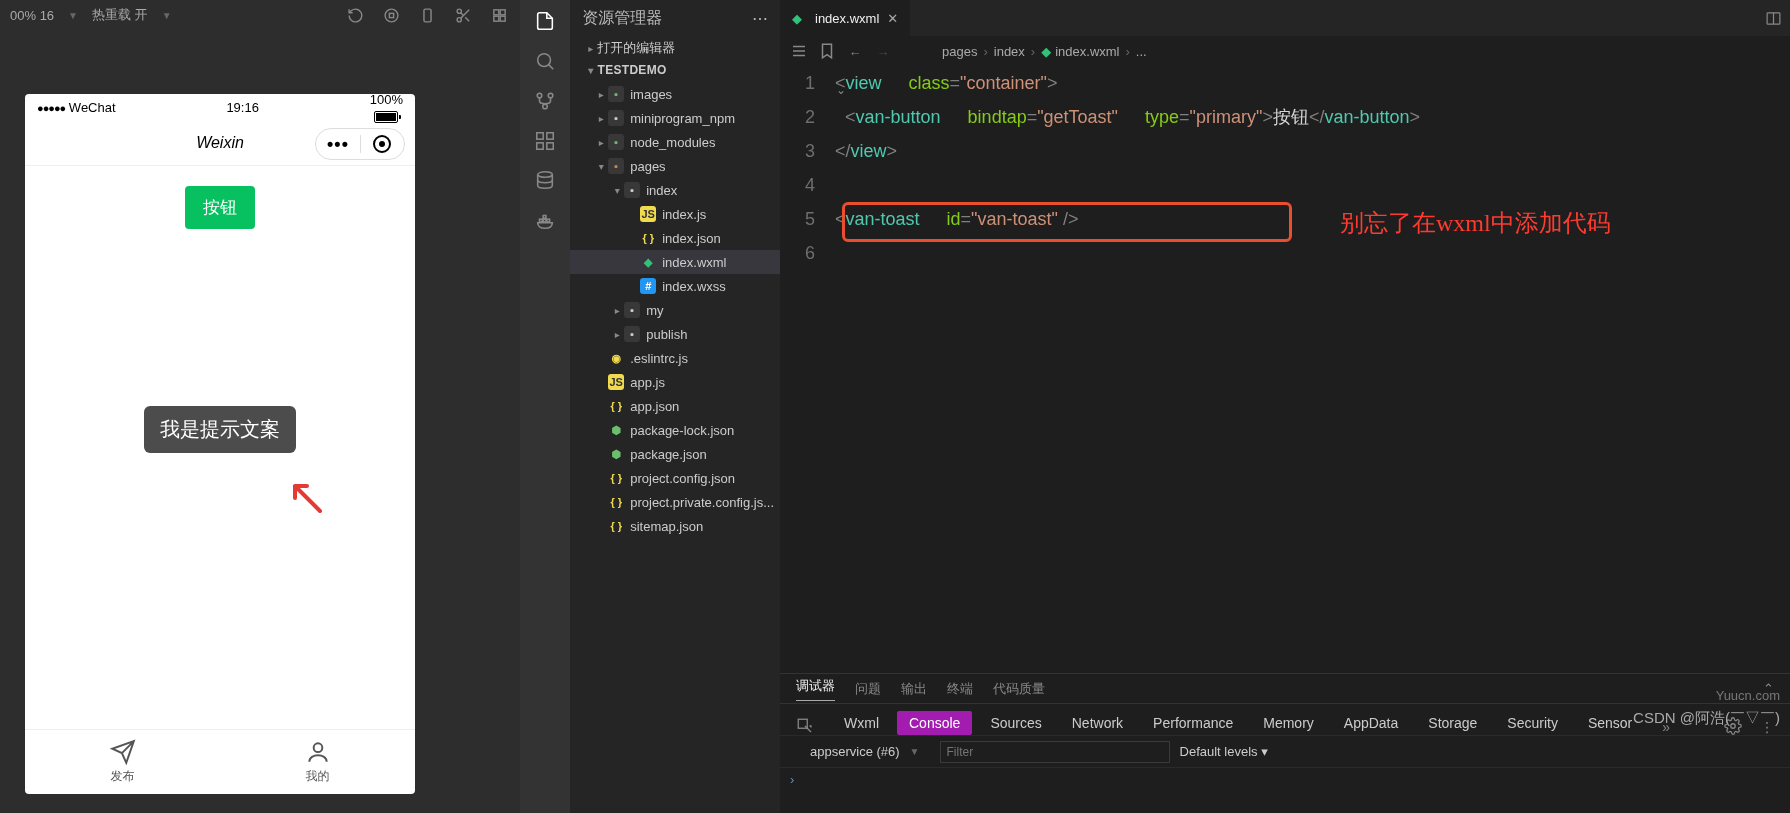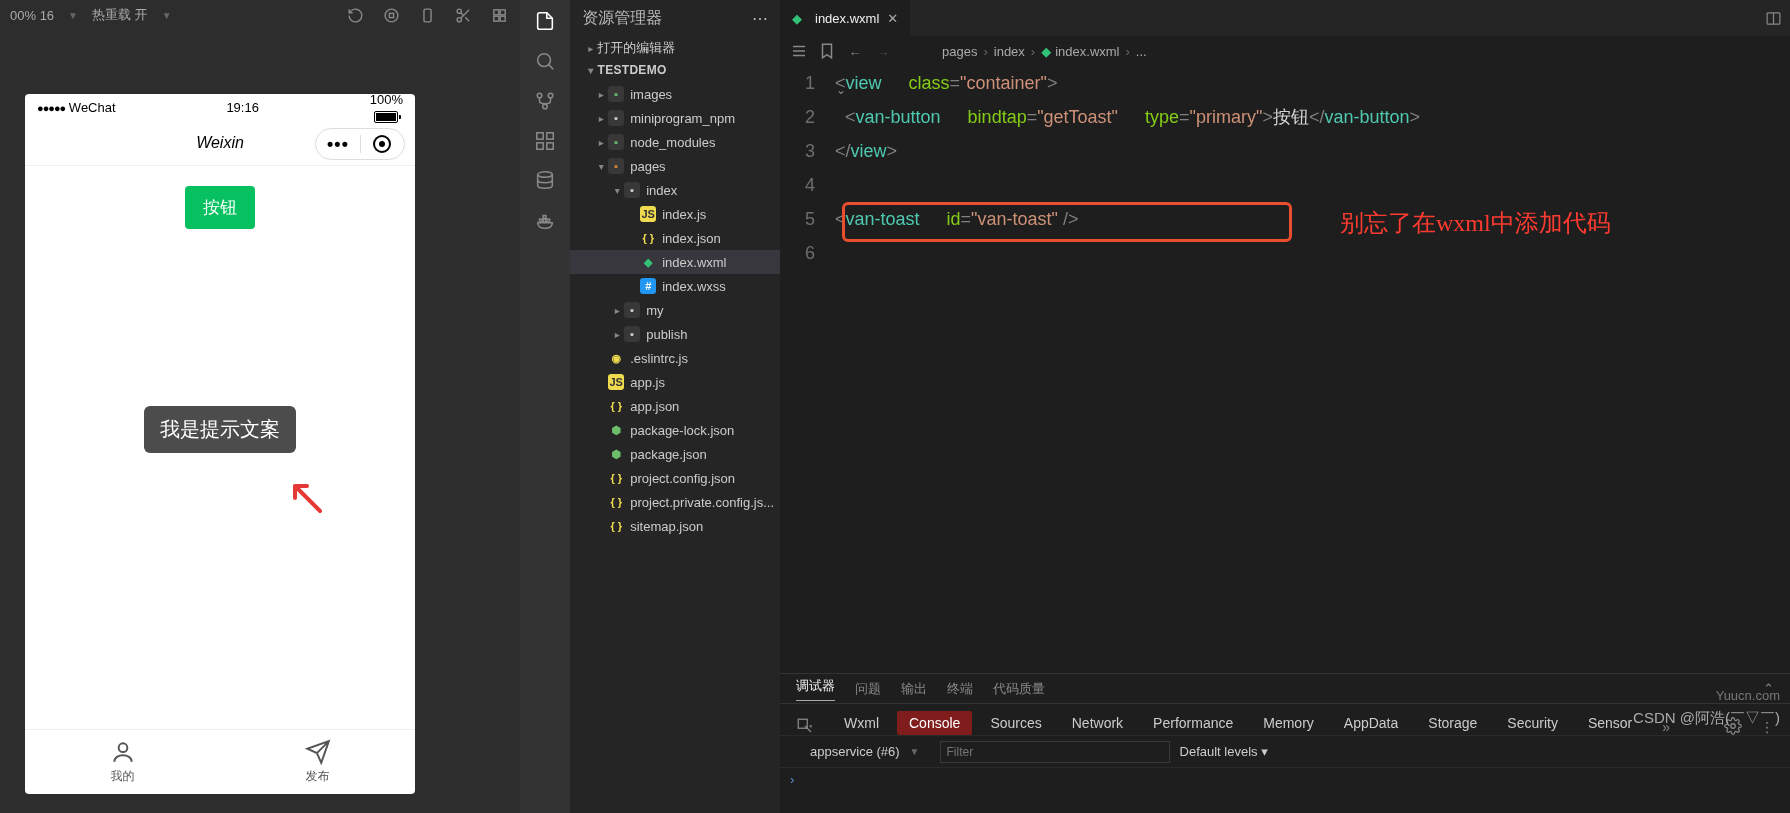--- a/index.html
+++ b/index.html
@@ -98,21 +98,21 @@
   .anno-text { position: absolute; color: #ff3b30; font-size: 24px; font-family: "Microsoft YaHei"; }
 
   
   .devtools { height: 140px; background: #1e1e1e; border-top: 1px solid #333; display:flex; flex-direction:column; }
   .dt-tabs { height: 30px; display: flex; align-items: center; gap: 20px; padding: 0 16px; font-size: 13px; color: #888; border-bottom: 1px solid #333; }
   .dt-tabs .dt-tab { cursor:pointer; }
   .dt-tabs .dt-tab.active { color: #eee; border-bottom:1px solid #aaa; padding-bottom:5px; }
   .dt-tabs .spacer { flex:1; }
   .dt-sub { height: 32px; display: flex; align-items: flex-end; gap: 18px; padding: 0 16px; font-size: 14px; color: #ccc; border-bottom: 1px solid #2a2a2a; }
   .dt-sub .sub-tab { padding: 4px 12px; border-radius:2px; cursor:pointer; }
-  .dt-sub .sub-tab.active { background: #7f1d1d; color: #fff; }
+  .dt-sub .sub-tab.active { background: #a21caf; color: #fff; }
   .dt-sub .sicon { width:18px; height:18px; display:flex; align-items:center; justify-content:center; color:#888; }
   .dt-row3 { height: 32px; display:flex; align-items:center; gap:10px; padding: 0 10px; font-size:13px; color:#ccc; border-bottom:1px solid #2a2a2a; }
   .dt-row3 select, .dt-row3 input { background:#1e1e1e; border:1px solid #3a3a3a; color:#ccc; height:22px; font-size:12px; padding:0 6px; }
   .dt-row3 .filter { width: 230px; }
   .dt-body { flex:1; padding:4px 10px; color:#5a8dd6; font-size:13px; }
 
   .watermark1 { position:absolute; right:10px; bottom:110px; color:#777; font-size:13px; font-family: Arial; }
   .watermark2 { position:absolute; right:10px; bottom:85px; color:#aaa; font-size:15px; }
 </style>
 </head>
@@ -188,30 +188,30 @@
           <div class="toast">我是提示文案</div>
           <div class="arrow-anno">
             <svg viewBox="0 0 40 40">
                 <path d="M35 35 L10 10 M10 10 L10 22 M10 10 L22 10" stroke="#e53935" stroke-width="4" fill="none" stroke-linecap="round"></path>
               </svg>
           </div>
         </div>
         <div class="phone-tab">
           <div class="titem">
             <svg viewBox="0 0 24 24" fill="none" stroke="currentColor" stroke-width="1.8">
+                <path d="M22 2L11 13M22 2l-7 20-4-9-9-4 20-7z"></path>
+              </svg>
+            <span>发布</span>
+          </div>
+          <div class="titem">
+            <svg viewBox="0 0 24 24" fill="none" stroke="currentColor" stroke-width="1.8">
                 <circle cx="12" cy="8" r="4"></circle>
                 <path d="M4 21c0-4 4-6 8-6s8 2 8 6"></path>
               </svg>
             <span>我的</span>
-          </div>
-          <div class="titem">
-            <svg viewBox="0 0 24 24" fill="none" stroke="currentColor" stroke-width="1.8">
-                <path d="M22 2L11 13M22 2l-7 20-4-9-9-4 20-7z"></path>
-              </svg>
-            <span>发布</span>
           </div>
         </div>
       </div>
     </div>
   </div>
 
   <div class="mid-col">
     <div class="activity">
       <div class="aicon active">
           <svg viewBox="0 0 24 24" fill="none" stroke="currentColor" stroke-width="1.7">

